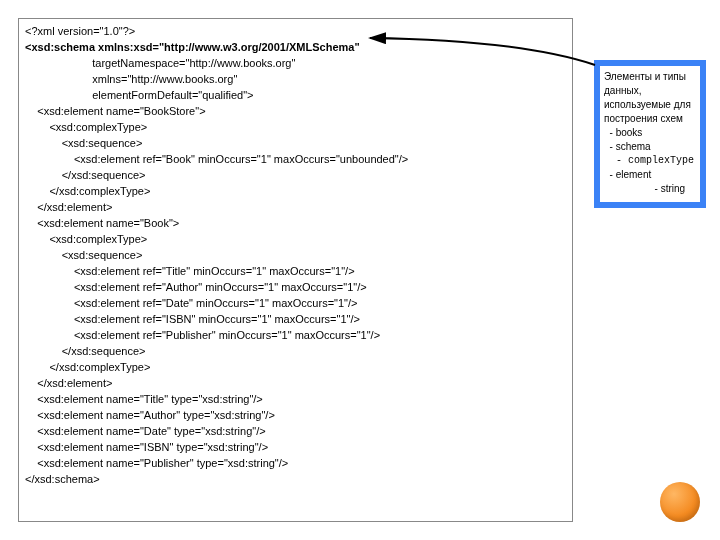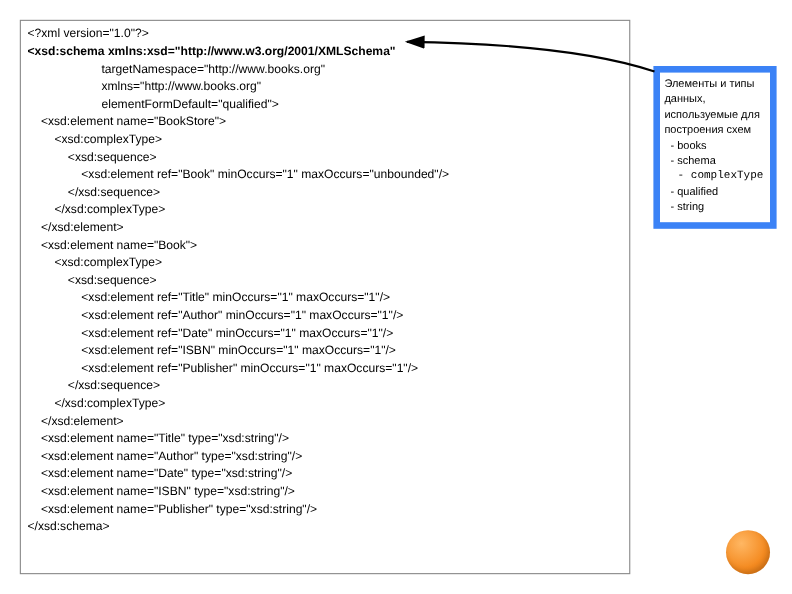--- a/index.html
+++ b/index.html
@@ -65,22 +65,22 @@
 <body>
 
 <div class="code-box" id="code-box"><span class="line">&lt;?xml version="1.0"?&gt;</span><span class="line bold">&lt;xsd:schema xmlns:xsd="http://www.w3.org/2001/XMLSchema"</span><span class="line">                      targetNamespace="http://www.books.org"</span><span class="line">                      xmlns="http://www.books.org"</span><span class="line">                      elementFormDefault="qualified"&gt;</span><span class="line">    &lt;xsd:element name="BookStore"&gt;</span><span class="line">        &lt;xsd:complexType&gt;</span><span class="line">            &lt;xsd:sequence&gt;</span><span class="line">                &lt;xsd:element ref="Book" minOccurs="1" maxOccurs="unbounded"/&gt;</span><span class="line">            &lt;/xsd:sequence&gt;</span><span class="line">        &lt;/xsd:complexType&gt;</span><span class="line">    &lt;/xsd:element&gt;</span><span class="line">    &lt;xsd:element name="Book"&gt;</span><span class="line">        &lt;xsd:complexType&gt;</span><span class="line">            &lt;xsd:sequence&gt;</span><span class="line">                &lt;xsd:element ref="Title" minOccurs="1" maxOccurs="1"/&gt;</span><span class="line">                &lt;xsd:element ref="Author" minOccurs="1" maxOccurs="1"/&gt;</span><span class="line">                &lt;xsd:element ref="Date" minOccurs="1" maxOccurs="1"/&gt;</span><span class="line">                &lt;xsd:element ref="ISBN" minOccurs="1" maxOccurs="1"/&gt;</span><span class="line">                &lt;xsd:element ref="Publisher" minOccurs="1" maxOccurs="1"/&gt;</span><span class="line">            &lt;/xsd:sequence&gt;</span><span class="line">        &lt;/xsd:complexType&gt;</span><span class="line">    &lt;/xsd:element&gt;</span><span class="line">    &lt;xsd:element name="Title" type="xsd:string"/&gt;</span><span class="line">    &lt;xsd:element name="Author" type="xsd:string"/&gt;</span><span class="line">    &lt;xsd:element name="Date" type="xsd:string"/&gt;</span><span class="line">    &lt;xsd:element name="ISBN" type="xsd:string"/&gt;</span><span class="line">    &lt;xsd:element name="Publisher" type="xsd:string"/&gt;</span><span class="line">&lt;/xsd:schema&gt;</span></div>
 
 <div class="annotation-box">
   <div>Элементы и типы данных, используемые для построения схем</div>
   <div id="annotation-list">
       <div style="white-space: pre;">  - books</div>
       <div style="white-space: pre;">  - schema</div>
       <div style="white-space: pre; font-family: Liberation Mono, monospace;">  - complexType</div>
-      <div style="white-space: pre;">  - qualified</div>
-      <div style="white-space: pre;">  - string</div>
+      <div style="white-space: pre;">  - element</div>
+      <div style="white-space: pre; margin-left: 45px;">  - string</div>
     </div>
 </div>
 
 <svg class="arrow">
   <defs>
     <marker id="ah" markerWidth="10" markerHeight="10" refX="8" refY="3" orient="auto">
       <path d="M0,0 L9,3 L0,6 Z" fill="#000"></path>
     </marker>
   </defs>
   <path d="M 595 65 Q 520 40 370 38" stroke="#000" stroke-width="2" fill="none" marker-end="url(#ah)"></path>

